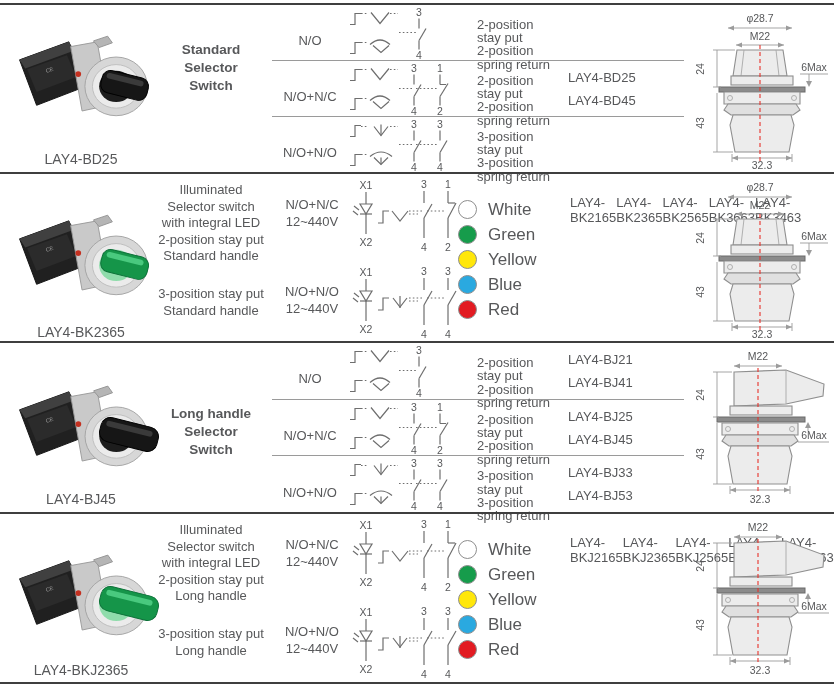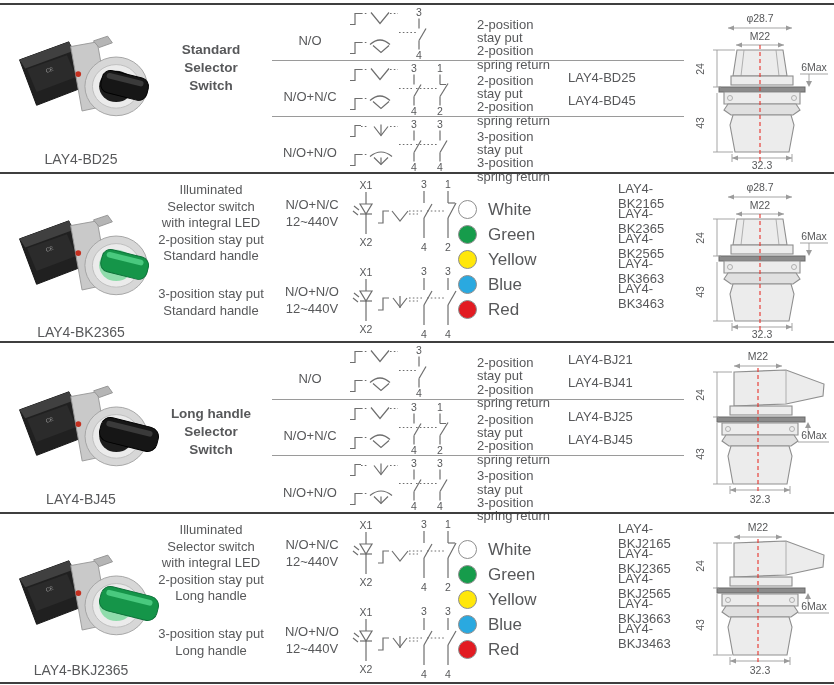--- a/index.html
+++ b/index.html
@@ -28,21 +28,21 @@
   .pos{position:absolute;left:205px;width:106px;top:50%;transform:translateY(-50%);font-size:13px;line-height:13.4px;margin-top:12px;}
   .mods{position:absolute;left:296px;width:116px;top:0;height:100%;display:flex;flex-direction:column;justify-content:center;gap:8px;font-size:13px;}
   
   .imid{position:absolute;left:272px;top:0;bottom:0;width:412px;}
   .icfg{position:absolute;left:0;width:80px;text-align:center;font-size:13px;line-height:17px;}
   .led{position:absolute;left:80px;}
   .ileg{position:absolute;left:186px;top:23px;}
   .lrow{height:25px;display:flex;align-items:center;gap:11px;}
   .dot{width:17px;height:17px;border-radius:50%;border:1.5px solid #8e8e8e;box-sizing:content-box;}
   .llab{font-size:17px;}
-  .imods{position:absolute;left:298px;top:9px;display:flex;flex-direction:column;font-size:13px;margin-left:48px;}
+  .imods{position:absolute;left:298px;top:23px;display:flex;flex-direction:row;font-size:13px;}
   .imods .mrow{height:25px;display:flex;align-items:center;}
   
   .draw{position:absolute;left:690px;top:4px;}
   .part{fill:#ececec;stroke:#8f8f8f;stroke-width:1.1;}
   .part2{fill:#e0e0e0;stroke:#8f8f8f;stroke-width:1.1;}
   .pline{fill:none;stroke:#a8a8a8;stroke-width:0.9;}
   .dim{fill:none;stroke:#9b9b9b;stroke-width:0.9;}
   .dimf{fill:#9b9b9b;stroke:none;}
   .dimt{font-size:10.5px;fill:#57585a;}
   .cline{fill:none;stroke:#e8322a;stroke-width:1.1;stroke-dasharray:4 3;}
@@ -478,20 +478,24 @@
           <text x="92" y="53" text-anchor="middle">4</text>
           <path class="dt" d="M51,27 h13"></path>
             <path class="dt" d="M68,27 h22"></path>
         </svg>
         <div class="pos">
           <div>3-position</div>
           <div>stay put</div>
           <div>3-position</div>
           <div>spring return</div>
         </div>
+        <div class="mods">
+          <div>LAY4-BJ33</div>
+          <div>LAY4-BJ53</div>
+        </div>
       </div>
     </div>
 
     <svg class="draw" width="142" height="164" viewBox="0 0 142 164">
       <text class="dimt" x="68" y="13" text-anchor="middle">M22</text>
       <path class="dim" d="M44,19 H92"></path>
         <path class="dimf" d="M44,19 l6,-2.5 v5 z"></path>
         <path class="dimf" d="M92,19 l-6,-2.5 v5 z"></path>
       <path class="part" d="M44,25 L96,23 L134,37 L133,49 L96,57 L44,59 Z"></path>
         <path class="pline" d="M96,23 V57"></path>

